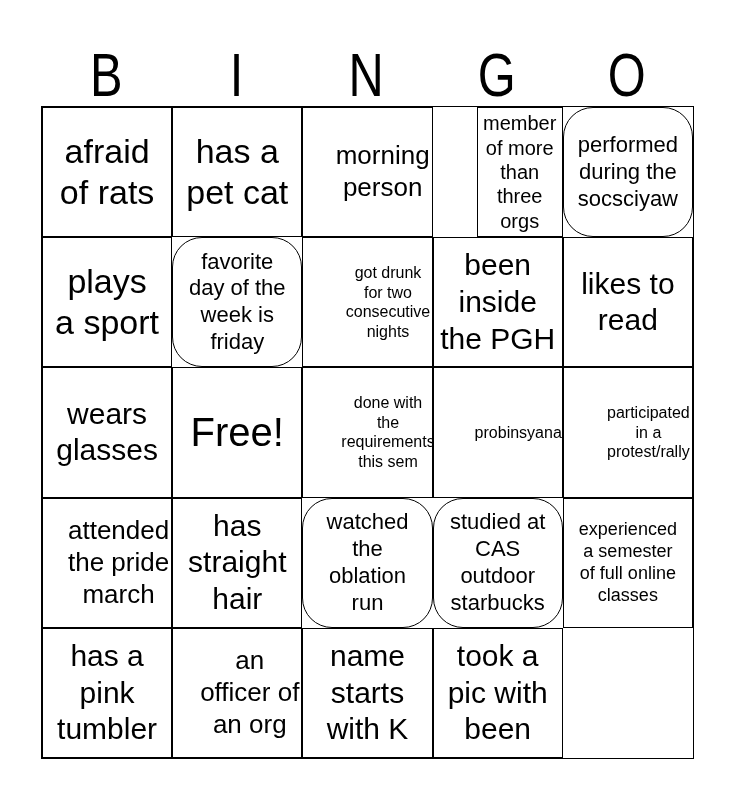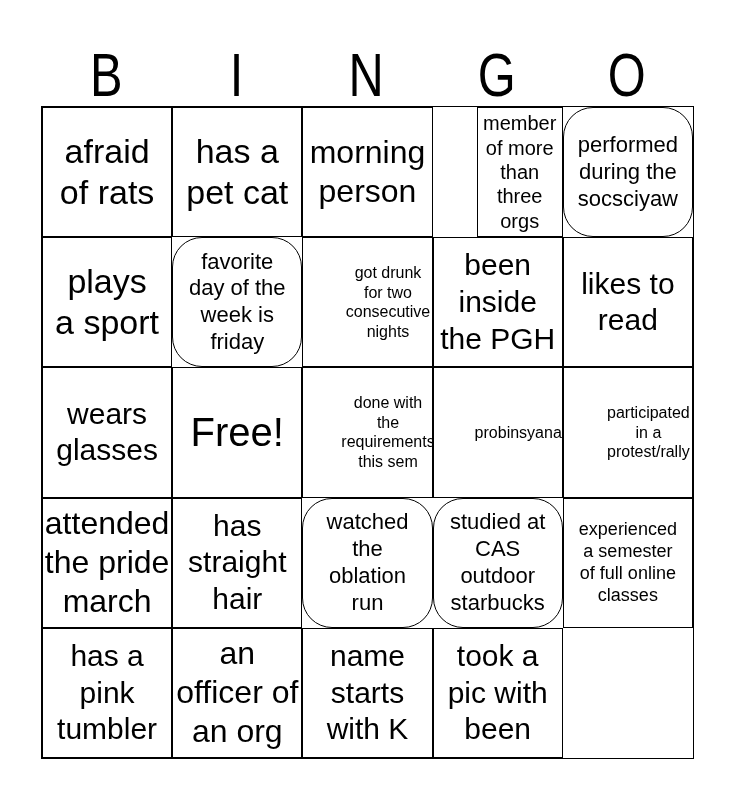--- a/index.html
+++ b/index.html
@@ -70,21 +70,21 @@
     color: #000000;
   }
   .cell span {
     display: block;
     white-space: pre-line;
     line-height: 1.22;
   }
   .fs40 { font-size: 40px; }
   .fs34 { font-size: 34px; }
   .fs30 { font-size: 30px; }
-  .fs28 { font-size: 32px; }
+  .fs28 { font-size: 26px; justify-content: flex-end; }
   .fs22 { font-size: 22px; border-radius: 30px; }
   .fs20 { font-size: 20px; margin-left: 44px; }
   .fs19 { font-size: 16px; padding-left: 43px; }
   .fs18 { font-size: 18px; justify-content: center; }
 </style>
 </head>
 <body>
 
 <div class="card">
 

